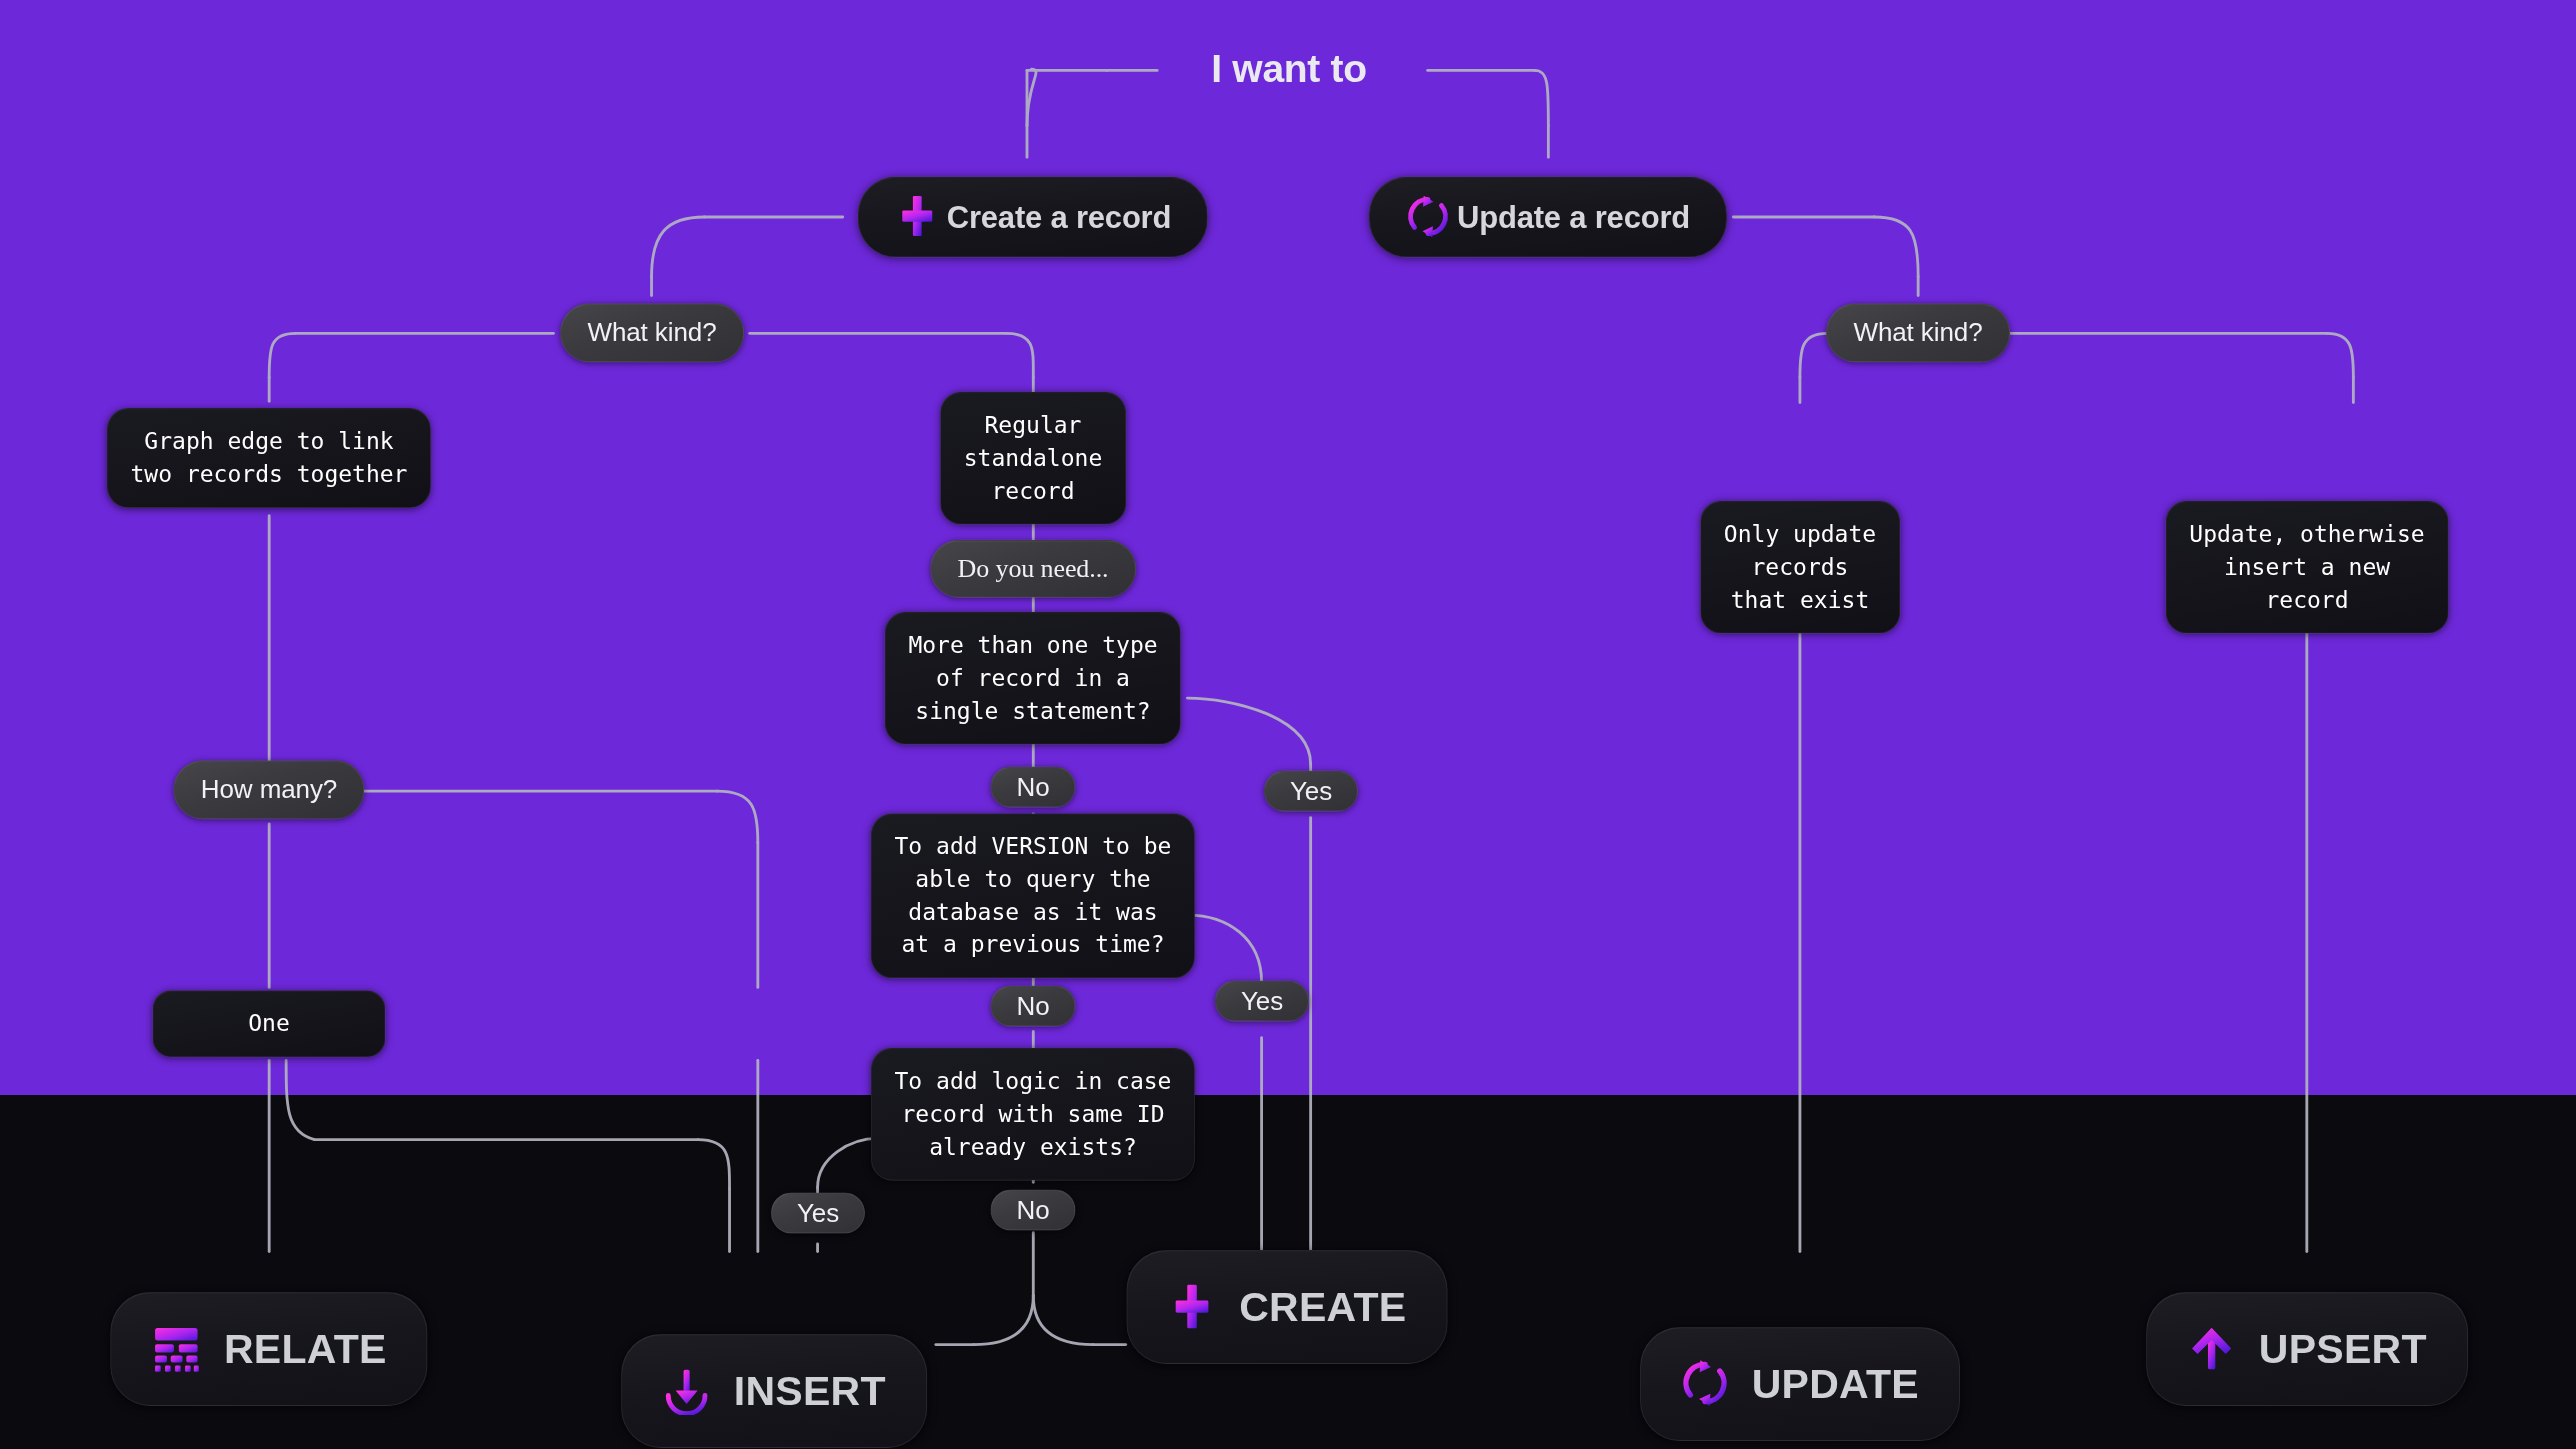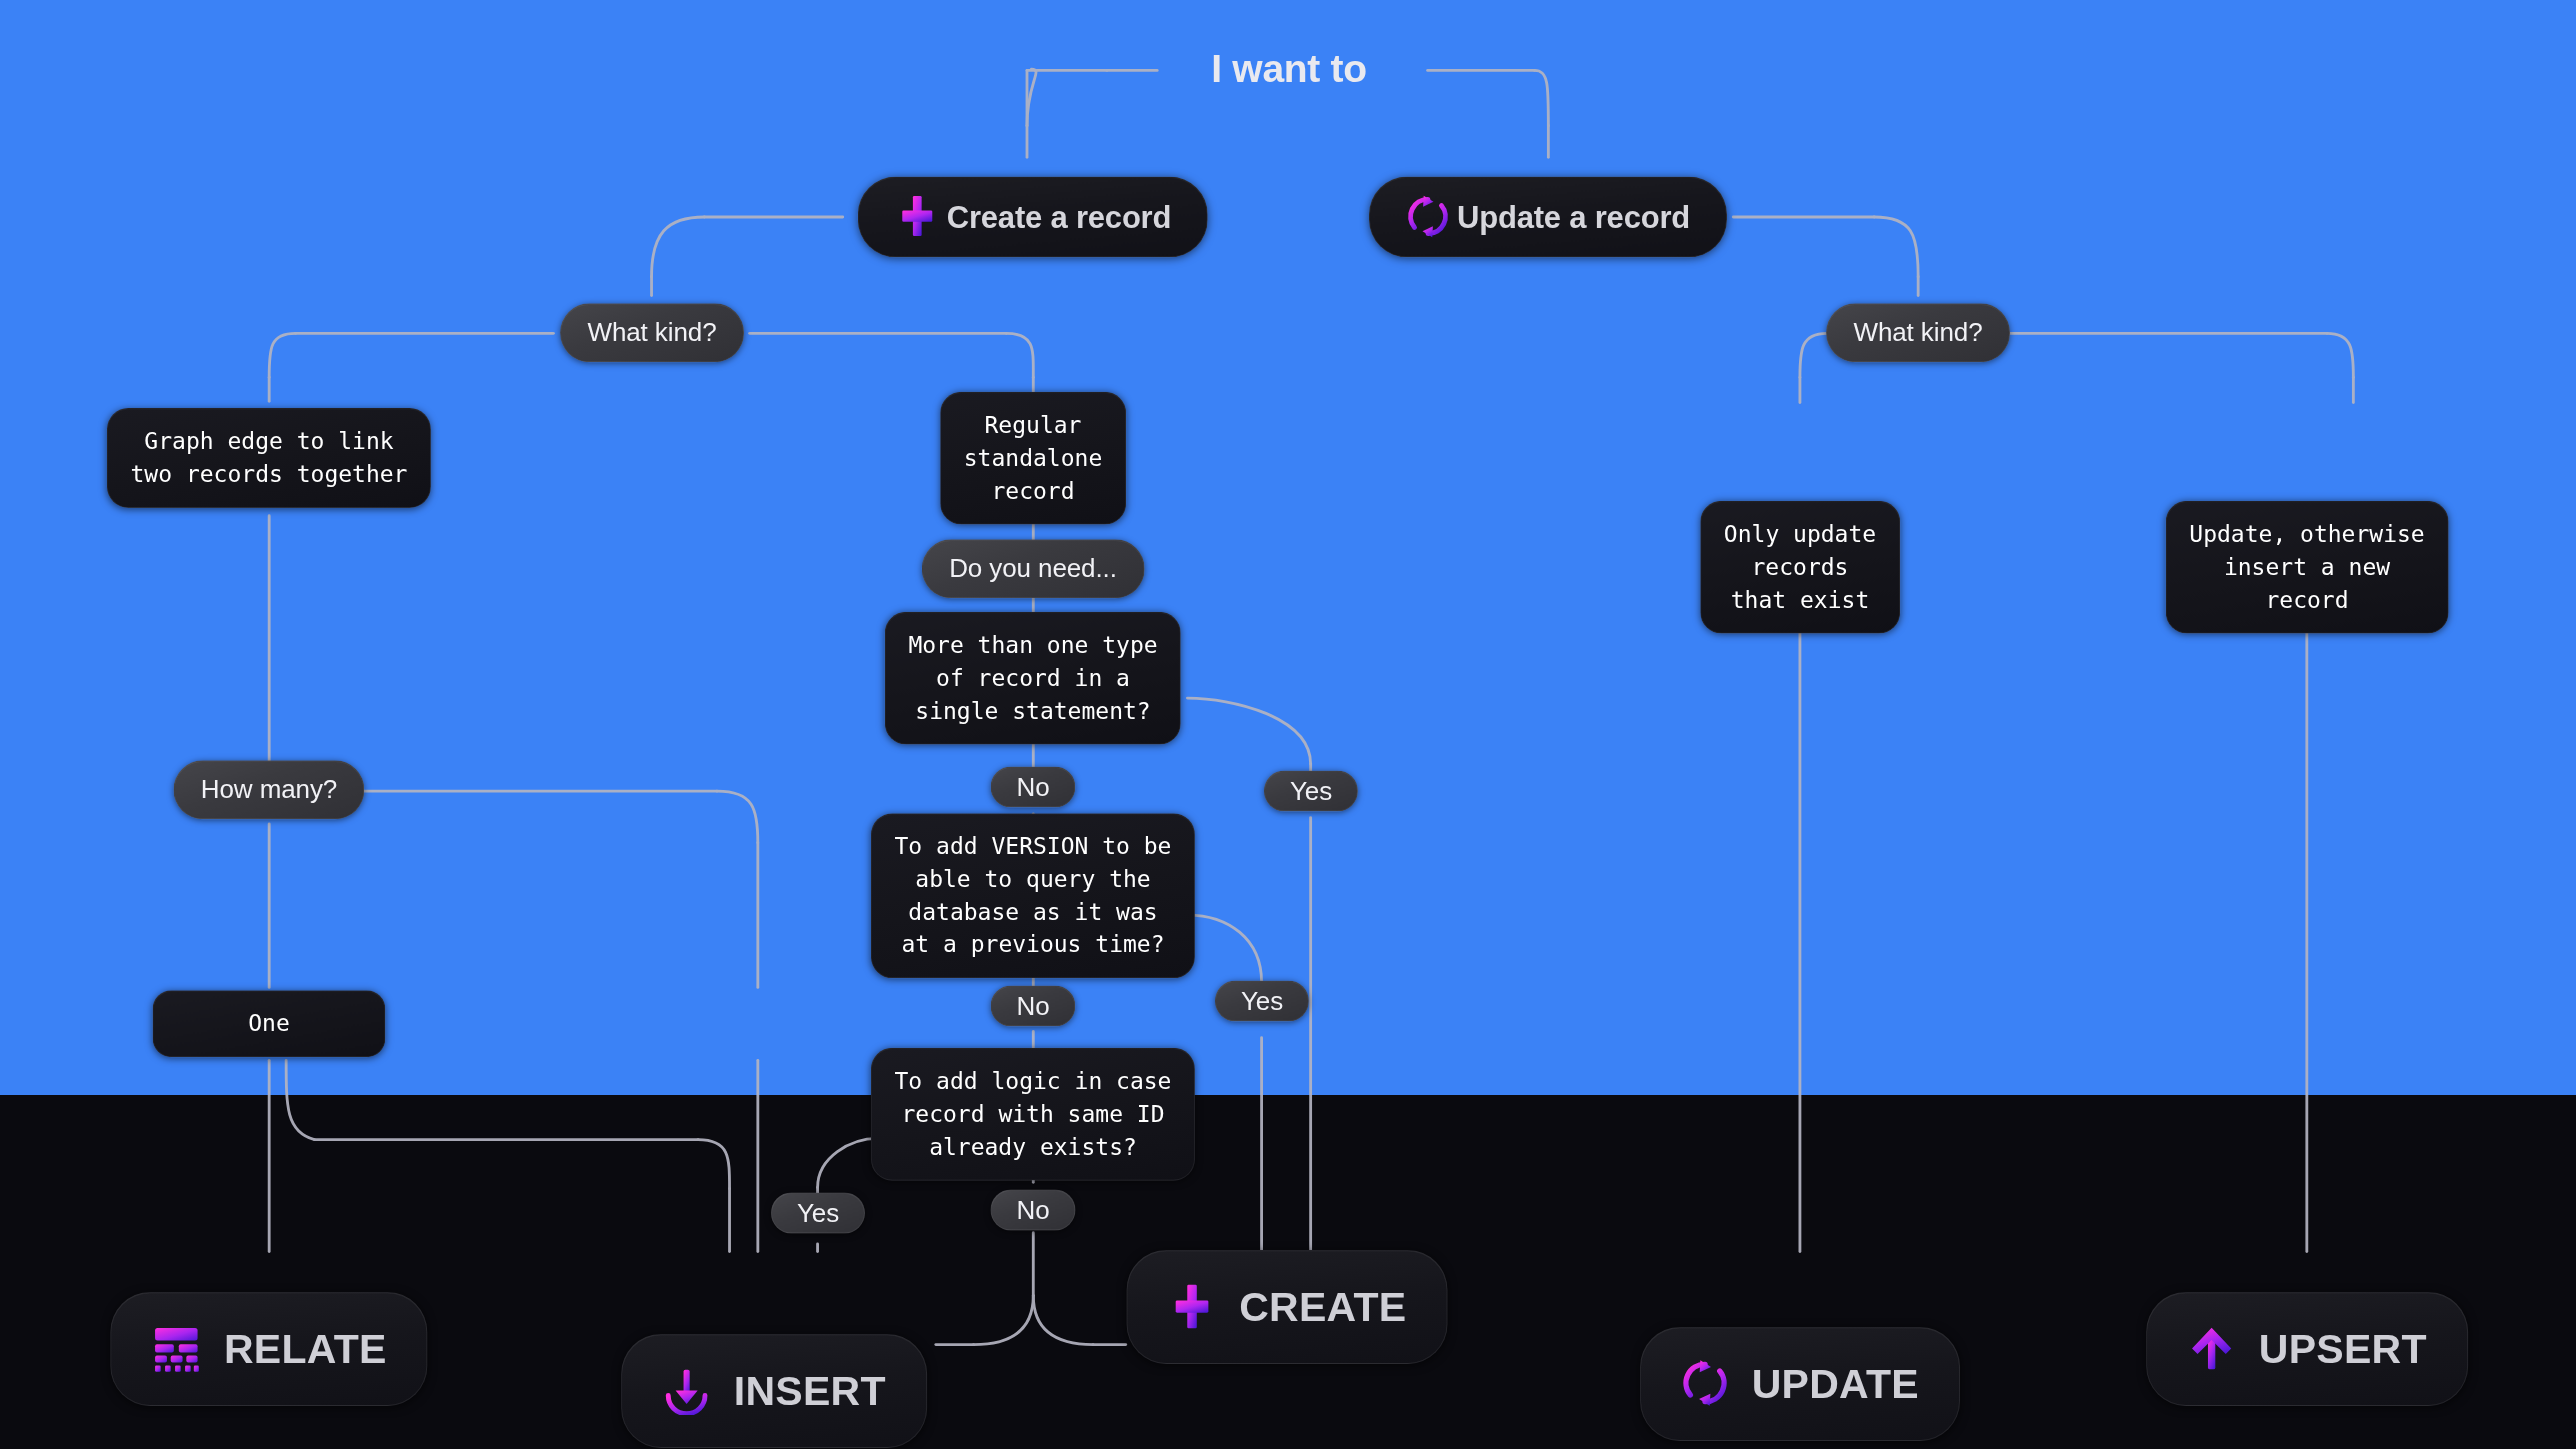--- a/index.html
+++ b/index.html
@@ -9,21 +9,21 @@
     background: #0a0a0f;
     width: 2576px;
     height: 1449px;
     overflow: hidden;
   }
 
   #stage {
     position: relative;
     width: 2576px;
     height: 1095px;
-    background: #3b82f6;
+    background: #6d28d9;
     font-family: "Liberation Sans", sans-serif;
     -webkit-font-smoothing: antialiased;
   }
 
   #wires {
     position: absolute;
     inset: 0;
     width: 2576px;
     height: 1449px;
     pointer-events: none;
@@ -254,21 +254,21 @@
         <polygon points="43,70 27,60 44,52" fill="url(#gp2)"></polygon>
       </svg>
     </span>
     <span class="lbl">Update a record</span>
   </div>
 
   <div class="node pill" style="left:652px; top:333px;">What kind?</div>
 
   <div class="node pill" style="left:1918px; top:333px;">What kind?</div>
 
-  <div class="node pill" style="left:1033px; top:569px;">Do you need...</div>
+  <div class="node pill" style="left:1033px; top:569px;font-family:Liberation Serif, serif;">Do you need...</div>
 
   <div class="node pill" style="left:269px; top:790px;">How many?</div>
 
   <div class="node mbox wide" style="left:269px; top:458px;">Graph edge to link
 two records together</div>
 
   <div class="node mbox wide" style="left:1033px; top:458px;">Regular
 standalone
 record</div>
 

